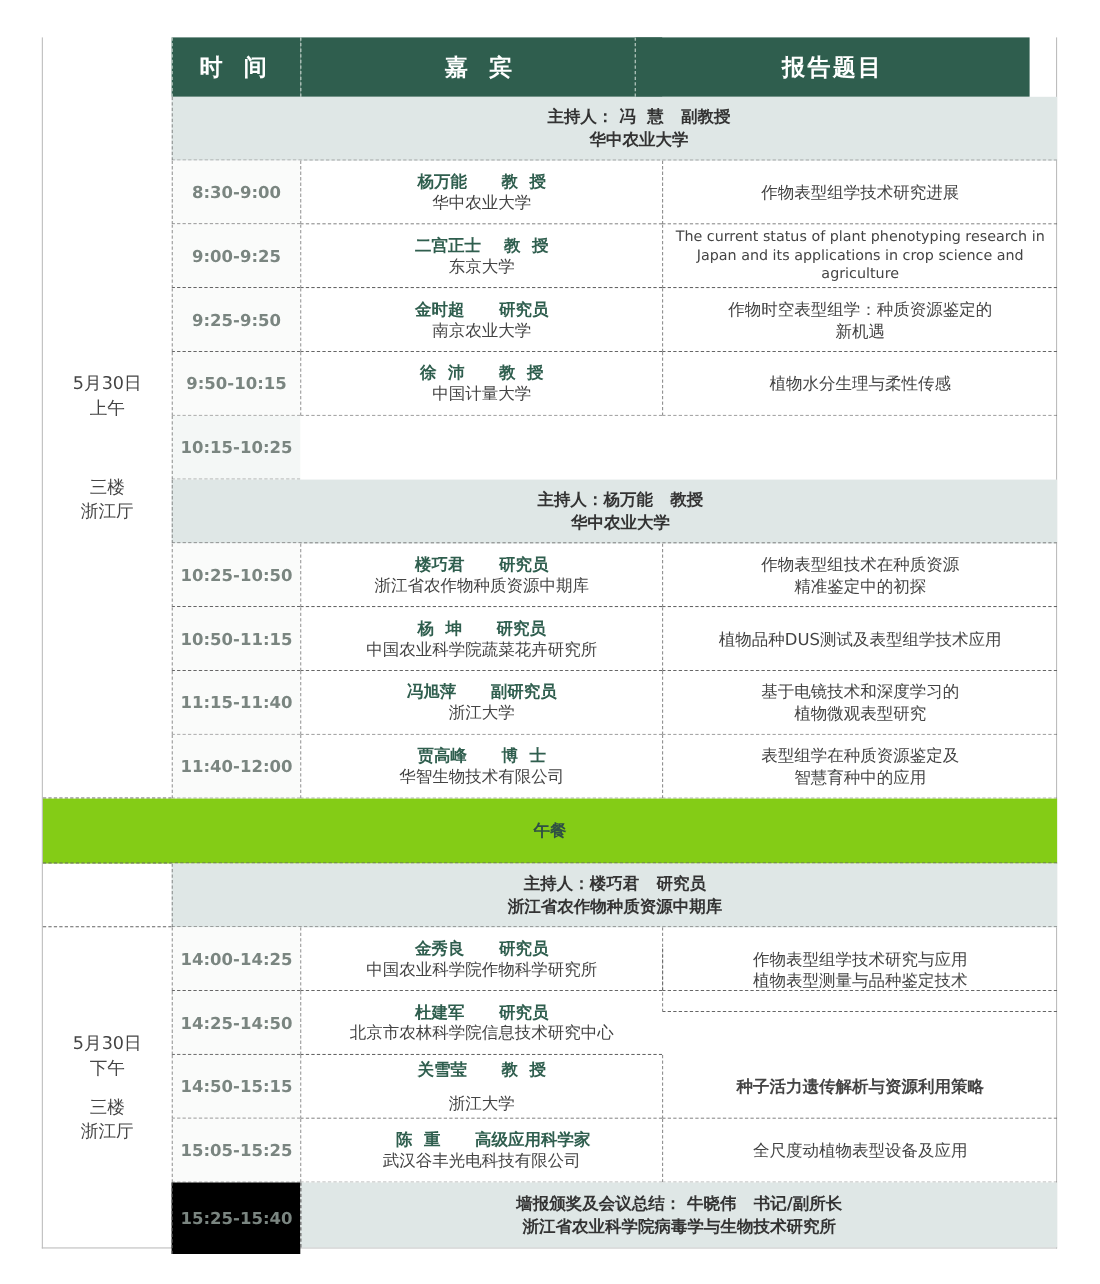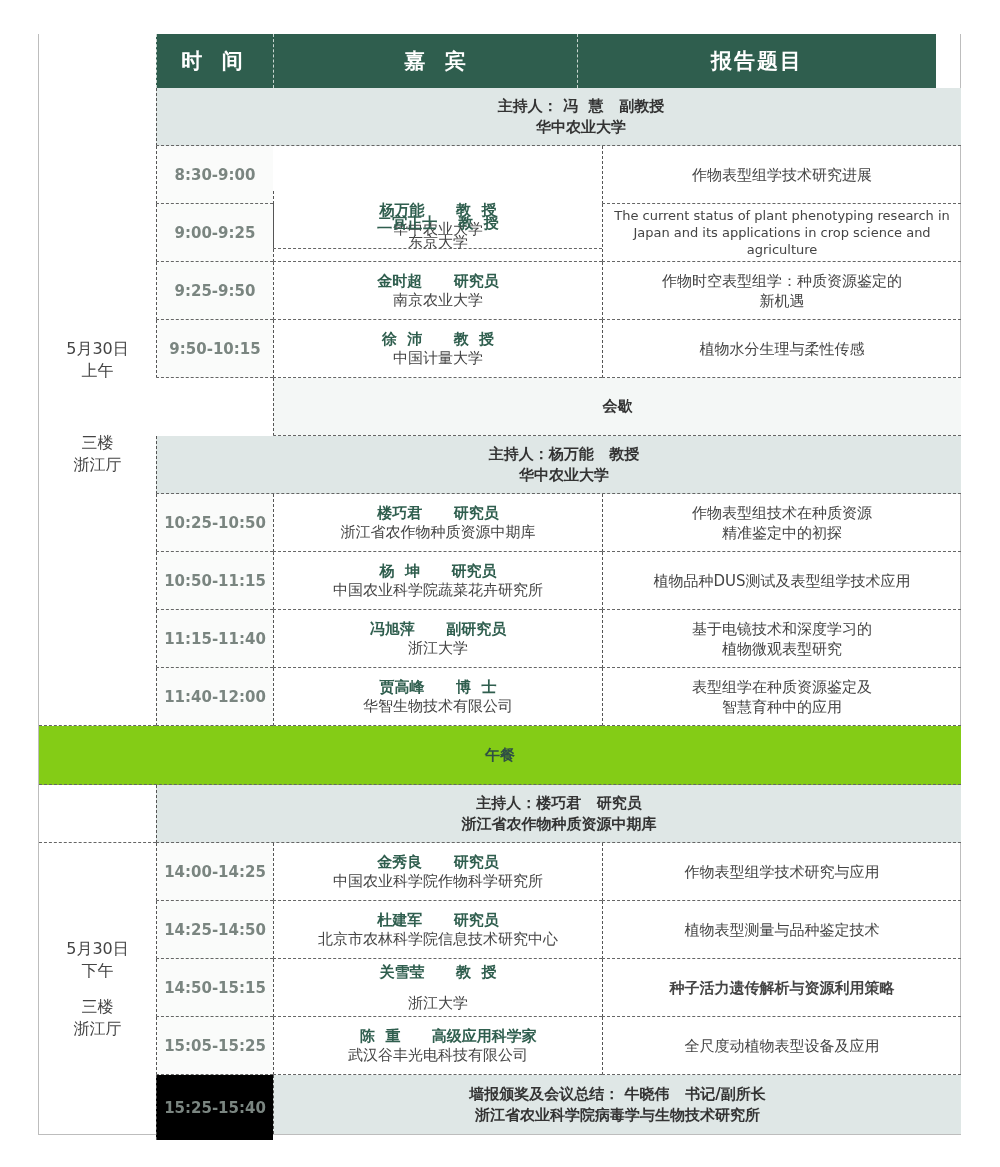--- a/index.html
+++ b/index.html
@@ -38,21 +38,21 @@
   </div>
 
   <div class="abs host" style="left:117px;top:54px;width:805px;height:58px;padding-left:44px;">
     <span style="white-space:pre;">主持人： 冯  慧   副教授</span>
     <span>华中农业大学</span>
   </div>
 
   <div>
 
     <div class="abs time" style="left:117px;top:112px;width:117px;height:58px;">8:30-9:00</div>
-    <div class="abs spk" style="left:234px;top:112px;width:329px;height:58px;margin-top:45px;">
+    <div class="abs spk" style="left:234px;top:112px;width:329px;height:58px;">
       <span class="n">杨万能      教  授</span>
       <span class="a">华中农业大学</span>
     </div>
     <div class="abs topic" style="left:563px;top:112px;width:359px;height:58px;">
       <span>作物表型组学技术研究进展</span>
     </div>
 
     <div class="abs time" style="left:117px;top:170px;width:117px;height:58px;">9:00-9:25</div>
     <div class="abs spk" style="left:234px;top:170px;width:329px;height:58px;">
       <span class="n">二宫正士    教  授</span>
@@ -75,21 +75,21 @@
     <div class="abs time" style="left:117px;top:286px;width:117px;height:58px;">9:50-10:15</div>
     <div class="abs spk" style="left:234px;top:286px;width:329px;height:58px;">
       <span class="n">徐  沛      教  授</span>
       <span class="a">中国计量大学</span>
     </div>
     <div class="abs topic" style="left:563px;top:286px;width:359px;height:58px;">
       <span>植物水分生理与柔性传感</span>
     </div>
   </div>
 
-  <div class="abs brk" style="left:234px;top:344px;width:688px;height:58px;">会歇</div>
+  <div class="abs time" style="left:117px;top:344px;width:117px;height:58px;background:#f4f7f6;">10:15-10:25</div>
 
   <div class="abs host" style="left:117px;top:402px;width:805px;height:58px;padding-left:10px;">
     <span style="white-space:pre;">主持人：杨万能   教授</span>
     <span>华中农业大学</span>
   </div>
 
   <div>
 
     <div class="abs time" style="left:117px;top:460px;width:117px;height:58px;">10:25-10:50</div>
     <div class="abs spk" style="left:234px;top:460px;width:329px;height:58px;">
@@ -156,21 +156,21 @@
     </div>
     <div class="abs topic" style="left:563px;top:809px;width:359px;height:58px;">
       <span>作物表型组学技术研究与应用</span>
     </div>
 
     <div class="abs time" style="left:117px;top:867px;width:117px;height:58px;">14:25-14:50</div>
     <div class="abs spk" style="left:234px;top:867px;width:329px;height:58px;">
       <span class="n">杜建军      研究员</span>
       <span class="a">北京市农林科学院信息技术研究中心</span>
     </div>
-    <div class="abs topic" style="left:563px;top:867px;width:359px;height:58px;">
+    <div class="abs topic" style="left:563px;top:828px;width:359px;height:58px;">
       <span>植物表型测量与品种鉴定技术</span>
     </div>
 
     <div class="abs time" style="left:117px;top:925px;width:117px;height:58px;">14:50-15:15</div>
     <div class="abs spk" style="left:234px;top:925px;width:329px;height:58px;gap:12px;">
       <span class="n">关雪莹      教  授</span>
       <span class="a">浙江大学</span>
     </div>
     <div class="abs topic" style="left:563px;top:925px;width:359px;height:58px;font-weight:bold;">
       <span>种子活力遗传解析与资源利用策略</span>

